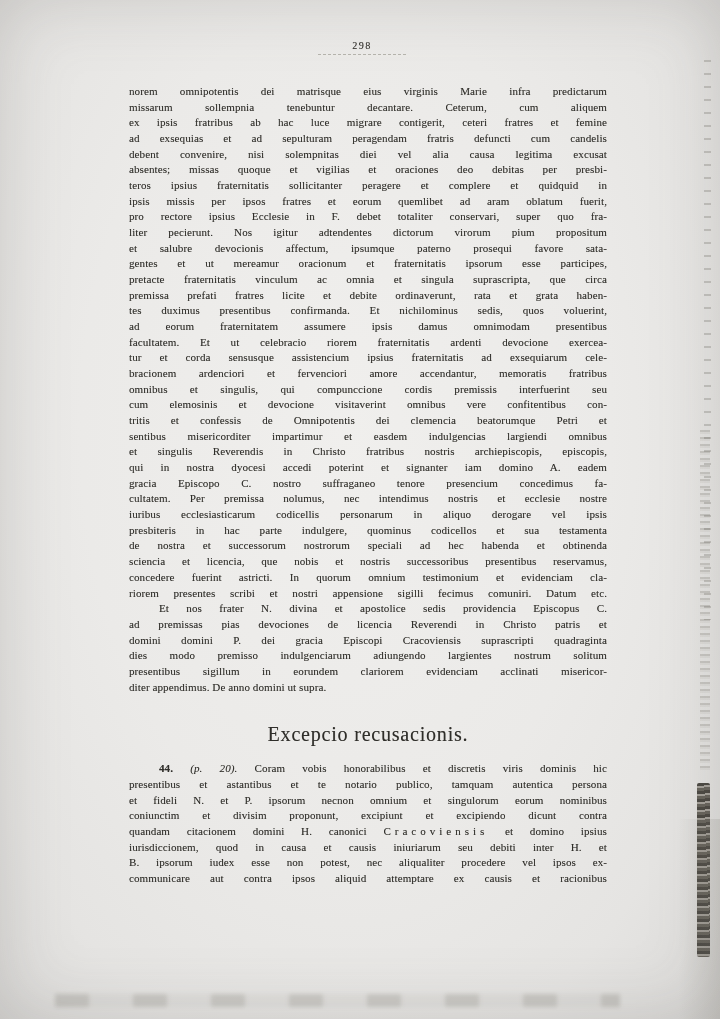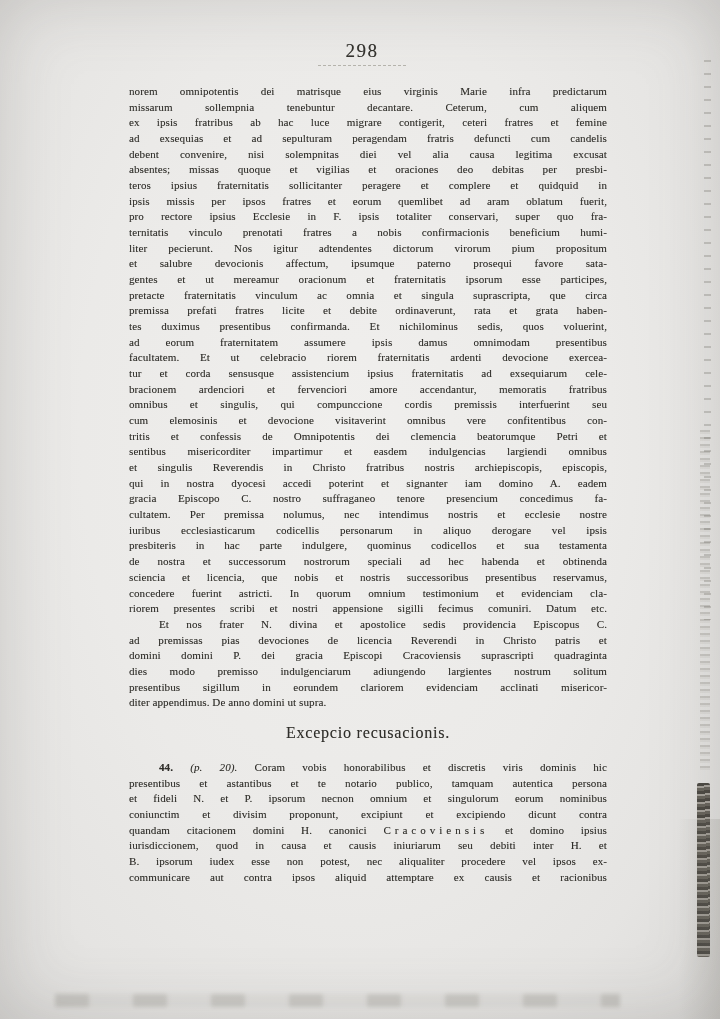--- a/index.html
+++ b/index.html
@@ -16,21 +16,21 @@
       radial-gradient(ellipse at 48% 42%, #f0efed 0%, #ebeae8 50%, #e5e4e2 78%, #dbdad8 100%);
     box-shadow: inset 0 0 70px rgba(95,93,88,0.22);
     color: #2f2e2a;
   }
   
   .pagenum-wrap {
     position: absolute; top: 40px; left: 300px; width: 124px;
     text-align: center;
   }
   .pagenum {
-    font-size: 19px; letter-spacing: 1.5px; color: #33322e;
+    font-size: 10px; letter-spacing: 1.5px; color: #33322e;
     text-shadow: 0.2px 0.3px 0.4px rgba(60,58,50,0.4);
   }
   .pagenum-rule {
     margin: 3px auto 0 auto; width: 88px; height: 0;
     border-bottom: 1px dashed #a8a69e; opacity: 0.8;
   }
   
   .textblock {
     position: absolute; left: 129px; top: 84px; width: 478px;
   }
@@ -43,24 +43,24 @@
     text-align: justify;
     letter-spacing: 0.1px;
     text-shadow: 0.2px 0.3px 0.35px rgba(62,60,52,0.38);
   }
   .line.j::after { content: ""; display: inline-block; width: 100%; height: 0; vertical-align: top; }
   .line.ind { text-indent: 30px; }
   .seg-bold { font-weight: bold; }
   .seg-italic { font-style: italic; }
   .seg-spaced { letter-spacing: 4px; margin-top: 40px; }
   .heading {
-    margin-top: 10px; margin-bottom: 15px;
+    margin-top: 27px; margin-bottom: 15px;
     height: 24px; line-height: 24px;
     text-align: center;
-    font-size: 16px; letter-spacing: 0.8px;
+    font-size: 20px; letter-spacing: 0.8px;
     color: #2f2e2a;
     text-shadow: 0.2px 0.3px 0.4px rgba(60,58,50,0.4);
   }
   
   .artifact { position: absolute; pointer-events: none; }
   .speckle-column {
     left: 704px; top: 60px; width: 7px; height: 560px;
     background: repeating-linear-gradient(180deg,
       rgba(88,85,76,0.45) 0 2px, transparent 2px 13px);
     opacity: 0.55; filter: blur(0.3px);
@@ -101,22 +101,21 @@
   <div class="textblock">
       <div class="paragraph">
         <div class="line j">norem omnipotentis dei matrisque eius virginis Marie infra predictarum</div>
         <div class="line j">missarum sollempnia tenebuntur decantare. Ceterum, cum aliquem</div>
         <div class="line j">ex ipsis fratribus ab hac luce migrare contigerit, ceteri fratres et femine</div>
         <div class="line j">ad exsequias et ad sepulturam peragendam fratris defuncti cum candelis</div>
         <div class="line j">debent convenire, nisi solempnitas diei vel alia causa legitima excusat</div>
         <div class="line j">absentes; missas quoque et vigilias et oraciones deo debitas per presbi-</div>
         <div class="line j">teros ipsius fraternitatis sollicitanter peragere et complere et quidquid in</div>
         <div class="line j">ipsis missis per ipsos fratres et eorum quemlibet ad aram oblatum fuerit,</div>
-        <div class="line j">pro rectore ipsius Ecclesie in F. ipsis totaliter conservari, super quo fra-</div>
-        <div class="line j">ternitatis vinculo prenotati fratres a nobis confirmacionis beneficium humi-</div>
+        <div class="line j">pro rectore ipsius Ecclesie in F. debet totaliter conservari, super quo fra-</div>
         <div class="line j">liter pecierunt. Nos igitur adtendentes dictorum virorum pium propositum</div>
         <div class="line j">et salubre devocionis affectum, ipsumque paterno prosequi favore sata-</div>
         <div class="line j">gentes et ut mereamur oracionum et fraternitatis ipsorum esse participes,</div>
         <div class="line j">pretacte fraternitatis vinculum ac omnia et singula suprascripta, que circa</div>
         <div class="line j">premissa prefati fratres licite et debite ordinaverunt, rata et grata haben-</div>
         <div class="line j">tes duximus presentibus confirmanda. Et nichilominus sedis, quos voluerint,</div>
         <div class="line j">ad eorum fraternitatem assumere ipsis damus omnimodam presentibus</div>
         <div class="line j">facultatem. Et ut celebracio riorem fraternitatis ardenti devocione exercea-</div>
         <div class="line j">tur et corda sensusque assistencium ipsius fraternitatis ad exsequiarum cele-</div>
         <div class="line j">bracionem ardenciori et fervenciori amore accendantur, memoratis fratribus</div>

